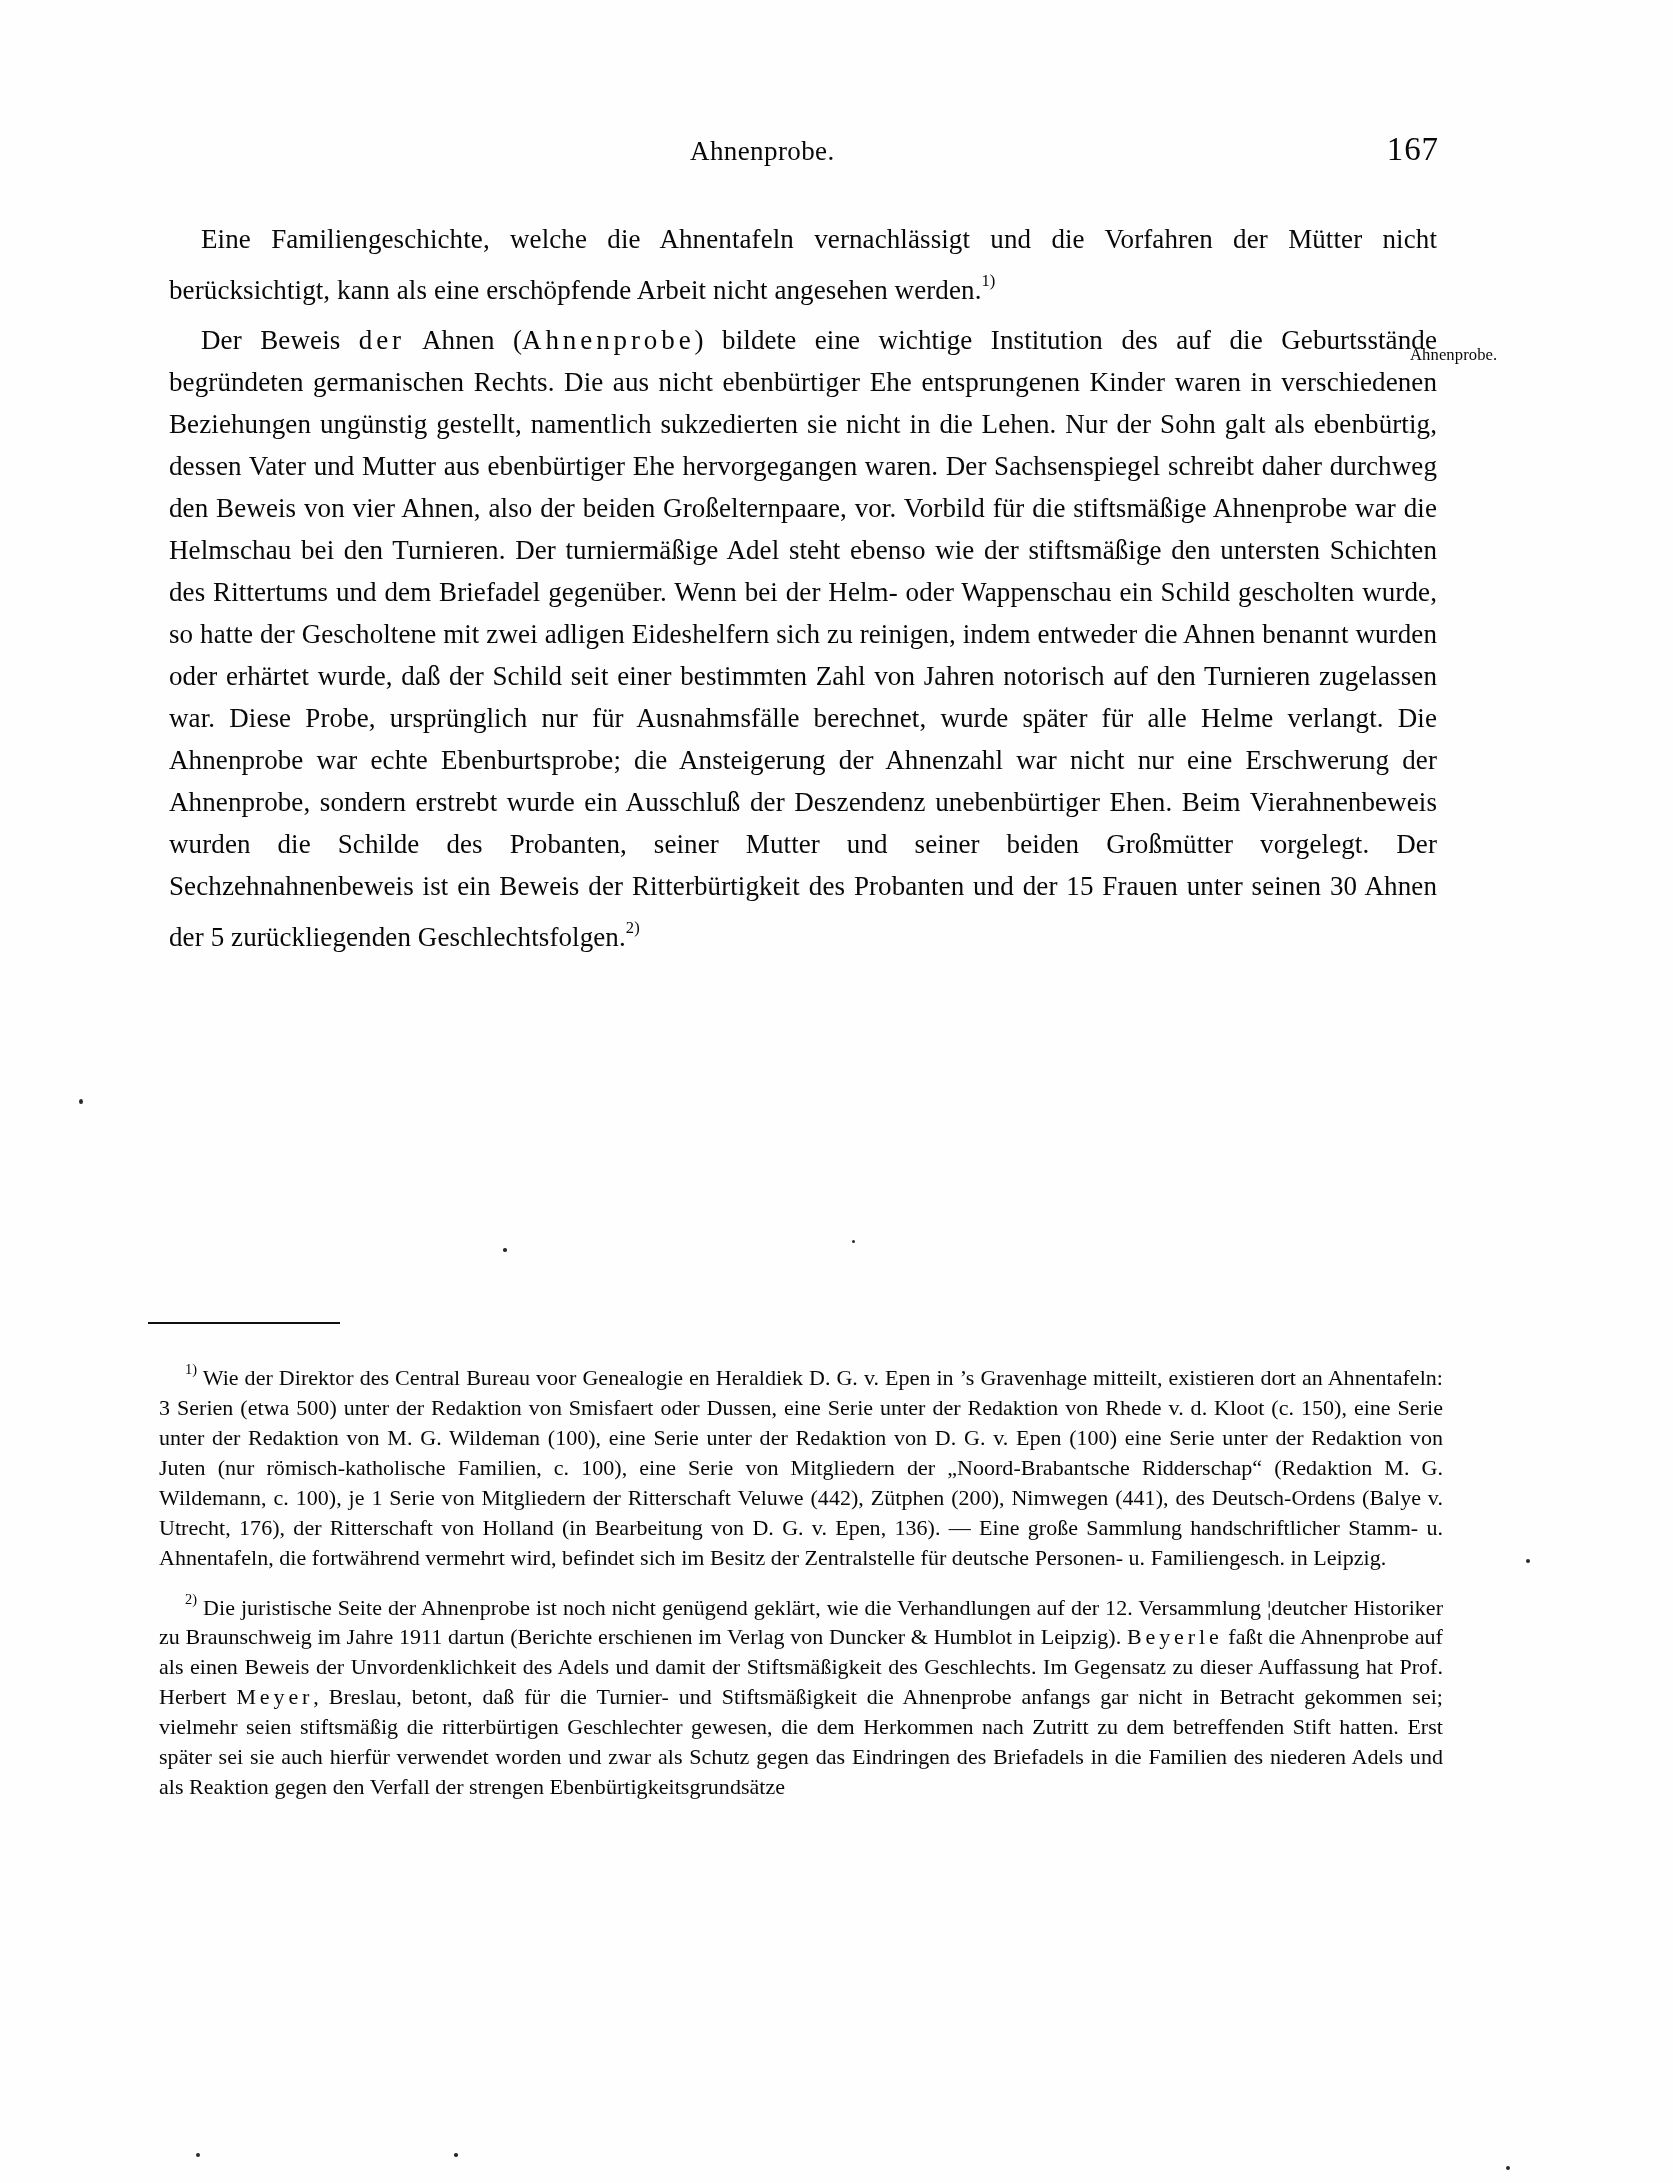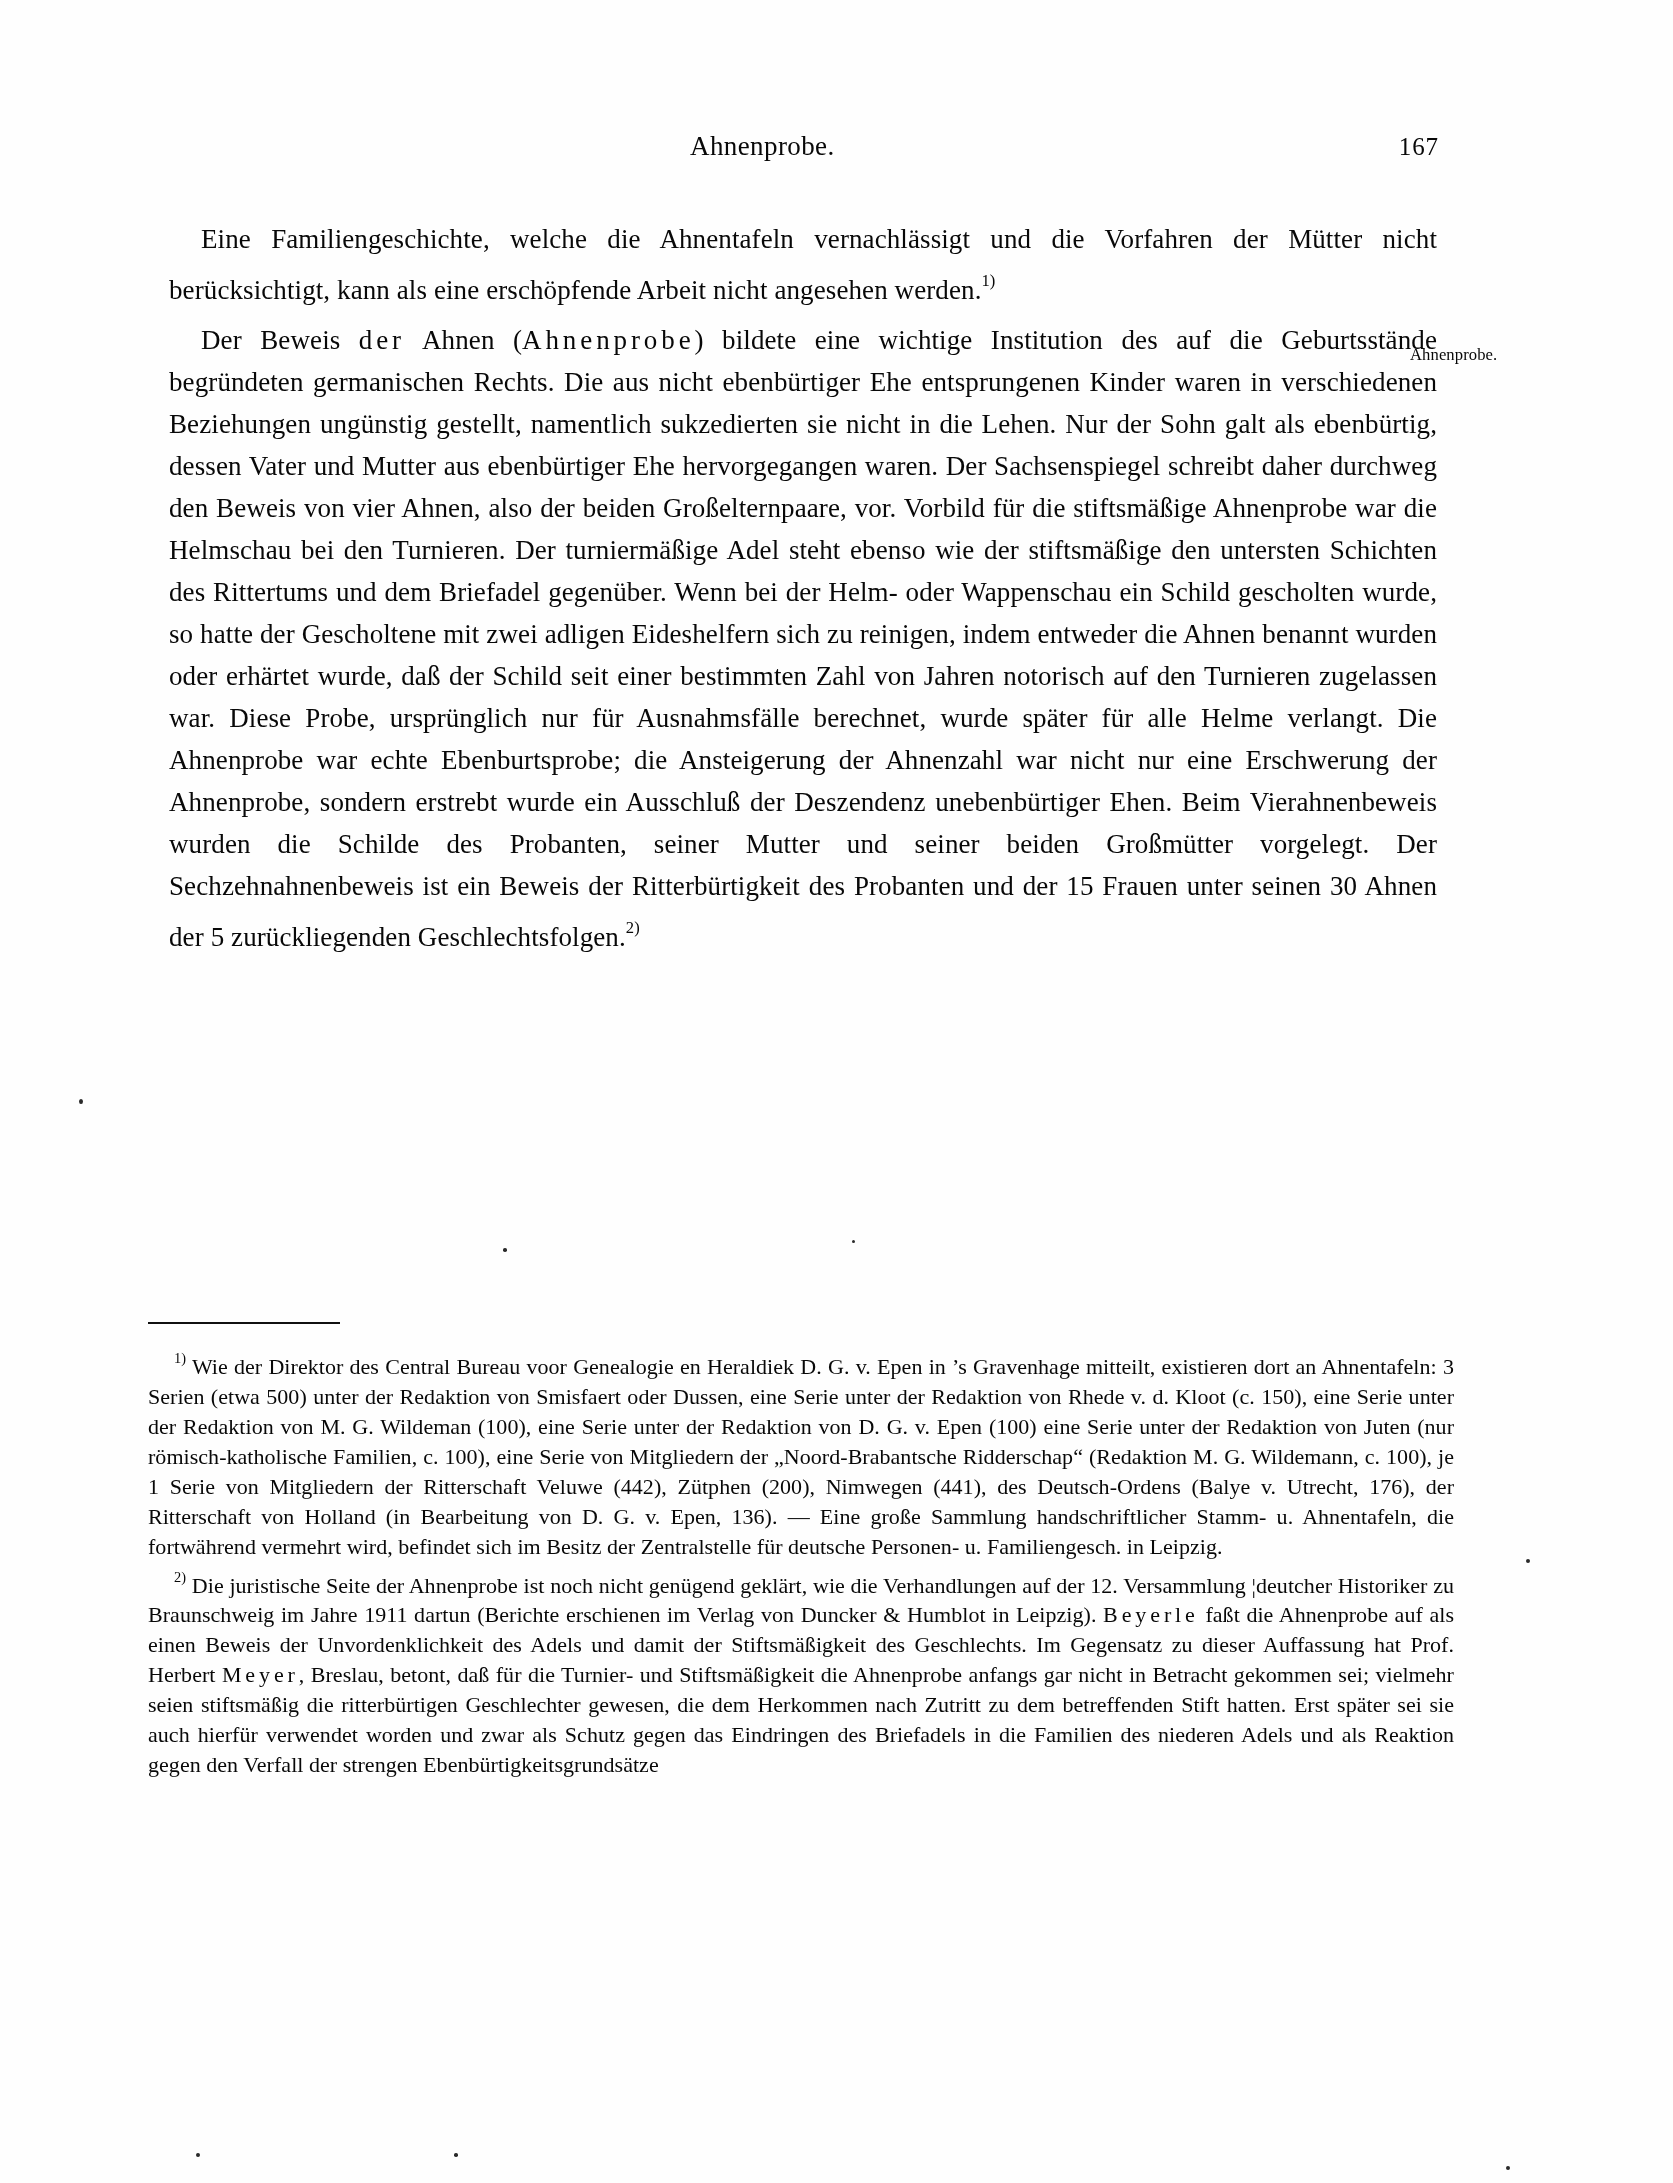--- a/index.html
+++ b/index.html
@@ -31,21 +31,21 @@
     display: flex;
     align-items: baseline;
   }
   .runhead-title {
     font-size: 27px;
     letter-spacing: 0.4px;
     margin-left: 546px;
     white-space: nowrap;
   }
   .runhead-folio {
-    font-size: 25px;
+    font-size: 33px;
     margin-left: auto;
     margin-right: 94px;
     letter-spacing: 0.9px;
   }
 
   
   .body-block {
     position: absolute;
     left: 161px;
     top: 210px;
@@ -93,21 +93,21 @@
     position: absolute;
     left: 148px;
     top: 1343px;
     width: 1306px;
   }
   .fn {
     font-size: 22px;
     line-height: 30px;
     text-align: justify;
     text-justify: inter-word;
-    margin: 0;
+    margin: 11px;
     letter-spacing: 0.04px;
   }
   .fn + .fn { margin-top: 0px; }
   .fn.hang { text-indent: 26px; }
   .fn .fnum {
     font-size: 14.4px;
     vertical-align: 10.5px;
   }
 
   

